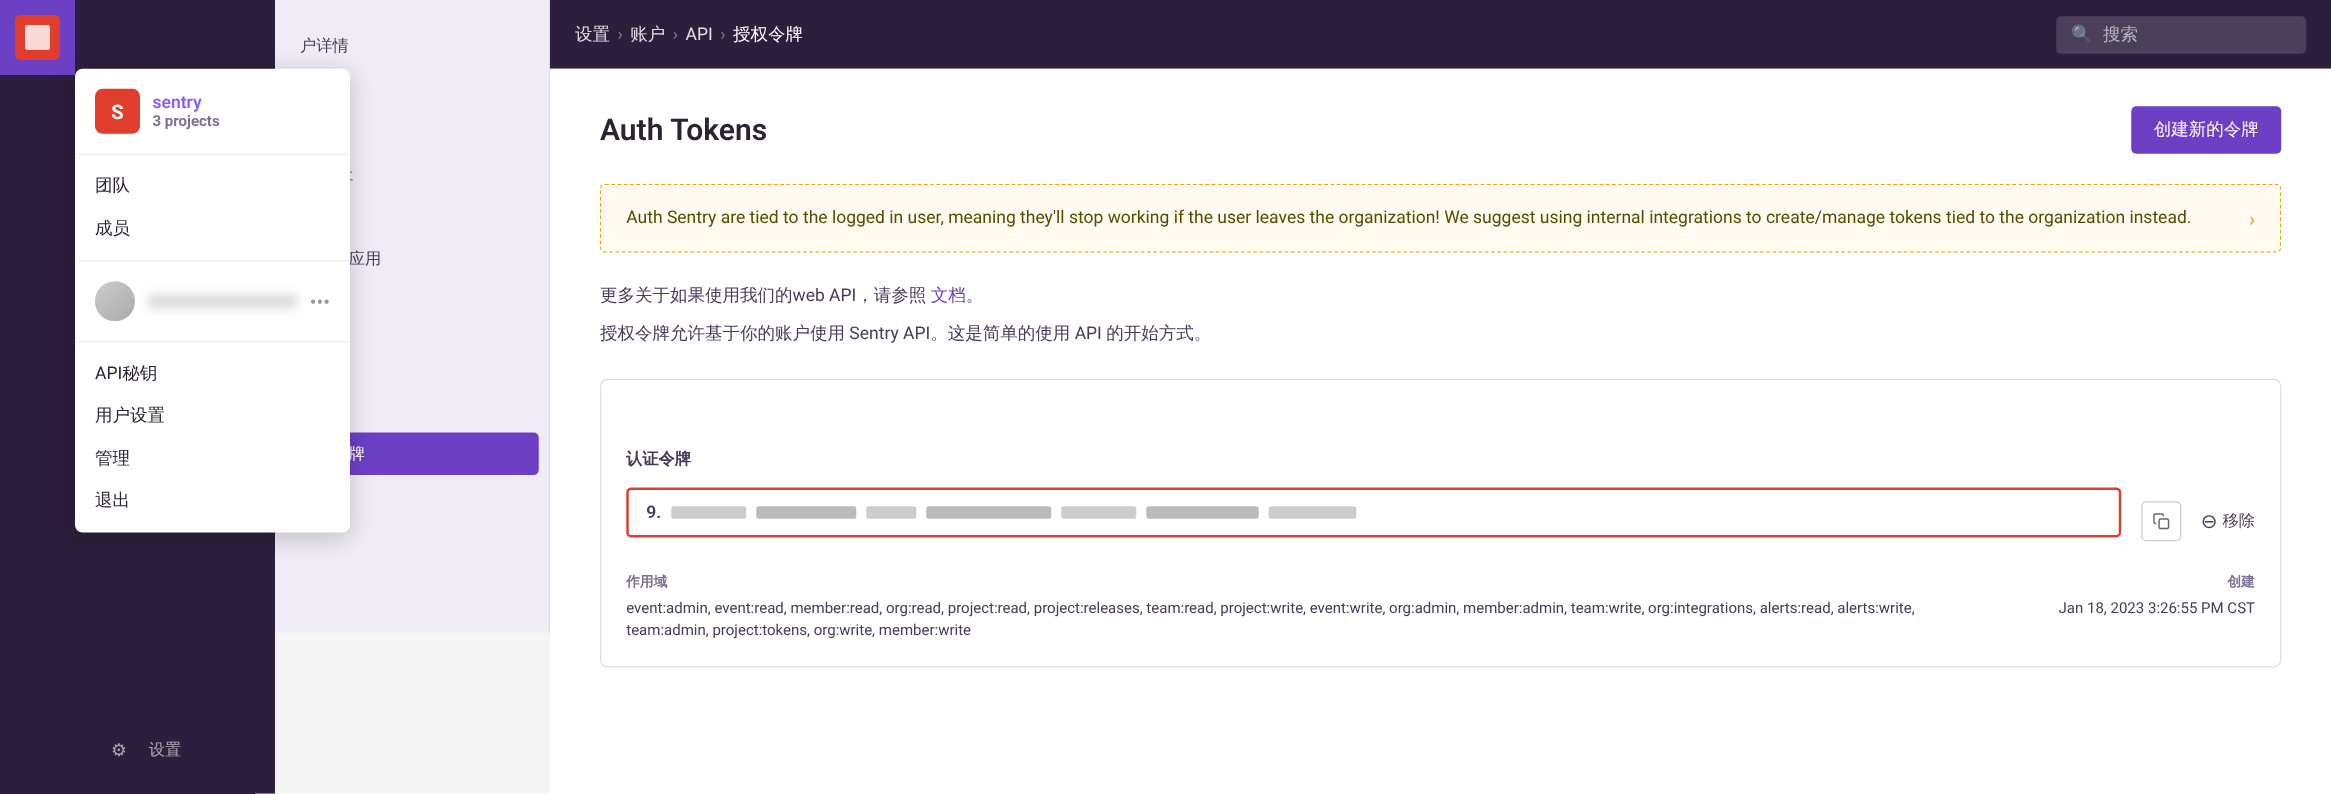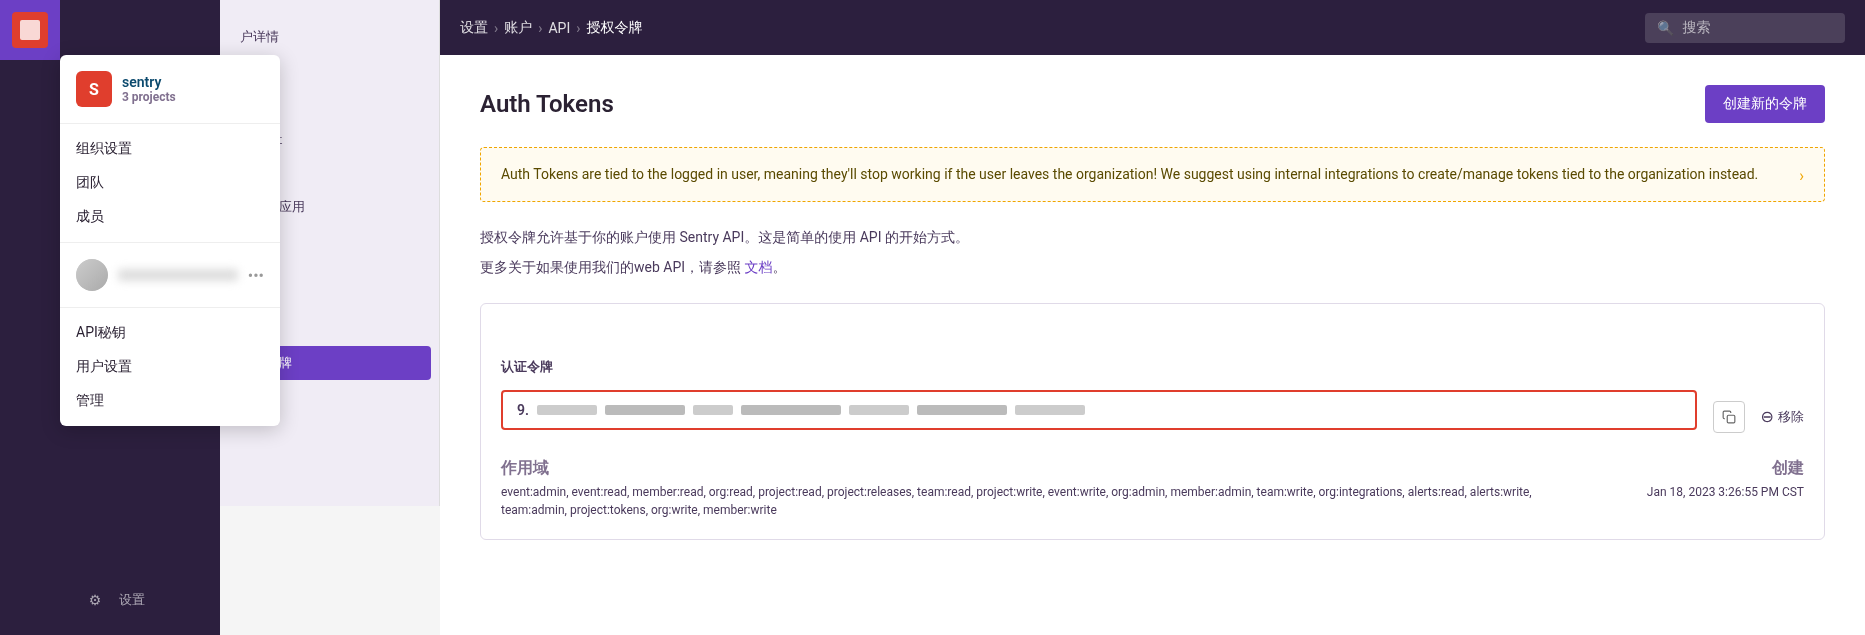--- a/index.html
+++ b/index.html
@@ -127,21 +127,21 @@
       justify-content: center;
       color: white;
       font-weight: bold;
       font-size: 16px;
       flex-shrink: 0;
     }
 
     .dropdown-org-name {
       font-weight: 600;
       font-size: 14px;
-      color: #0c4a6e;
+      color: #8b5cf6;
     }
 
     .dropdown-org-projects {
       font-size: 12px;
       color: #80708f;
       font-weight: bold;
     }
 
     .dropdown-item {
       padding: 8px 16px;
@@ -381,21 +381,21 @@
       font-size: 13px;
     }
 
     .token-meta-grid {
       display: grid;
       grid-template-columns: 1fr auto;
       gap: 8px;
     }
 
     .token-meta-label {
-      font-size: 16px;
+      font-size: 11px;
       color: #80708f;
       font-weight: 600;
       margin-bottom: 4px;
     }
 
     .token-meta-value {
       font-size: 12px;
       color: #4a3a5c;
       line-height: 1.5;
     }
@@ -435,39 +435,39 @@
 
   <div class="dropdown-popup">
     <div class="dropdown-header">
       <div class="dropdown-avatar">S</div>
       <div>
         <div class="dropdown-org-name">sentry</div>
         <div class="dropdown-org-projects">3 projects</div>
       </div>
     </div>
 
-    <div class="dropdown-item">组织设置</div>
     <div class="dropdown-item">团队</div>
     <div class="dropdown-item">成员</div>
 
     <div class="dropdown-divider"></div>
 
     <div class="dropdown-user-row">
       <div class="dropdown-user-avatar">
         <div style="width:100%;height:100%;background:linear-gradient(135deg,#ccc,#aaa);border-radius:50%;"></div>
       </div>
       <div style="flex:1;height:12px;background:#ddd;border-radius:3px;" class="blurred"></div>
       <div style="color:#999;font-size:16px;">•••</div>
     </div>
 
     <div class="dropdown-divider"></div>
 
     <div class="dropdown-item">API秘钥</div>
     <div class="dropdown-item">用户设置</div>
     <div class="dropdown-item">管理</div>
+    <div class="dropdown-item">退出</div>
   </div>
 </div>
 
 <div class="second-panel">
   <div class="second-panel-item">户详情</div>
   <div class="second-panel-item">全</div>
   <div class="second-panel-item">印</div>
   <div class="second-panel-item">ail 地址</div>
   <div class="second-panel-item">阅</div>
   <div class="second-panel-item">正过的应用</div>
@@ -495,28 +495,28 @@
     </div>
   </div>
 
   <div class="content">
     <div class="content-header">
       <h1 class="content-title">Auth Tokens</h1>
       <button class="btn-primary">创建新的令牌</button>
     </div>
 
     <div class="alert-box">
-      <p class="alert-text">Auth Tokens are tied to the logged in user, meaning they'll stop working if the user leaves the organization! We suggest using internal integrations to create/manage tokens tied to the organization instead.</p>
+      <p class="alert-text">Auth Sentry are tied to the logged in user, meaning they'll stop working if the user leaves the organization! We suggest using internal integrations to create/manage tokens tied to the organization instead.</p>
       <span class="alert-arrow">›</span>
     </div>
 
-    <p class="info-text">授权令牌允许基于你的账户使用 Sentry API。这是简单的使用 API 的开始方式。</p>
     <p class="info-text">
       更多关于如果使用我们的web API，请参照 <span class="info-link">文档</span>。
     </p>
+    <p class="info-text">授权令牌允许基于你的账户使用 Sentry API。这是简单的使用 API 的开始方式。</p>
 
     <div class="token-section">
       <div class="token-section-title">认证令牌</div>
 
       <div style="display:flex;align-items:center;gap:16px;margin-bottom:14px;">
         <div class="token-row" style="flex:1;">
           <span class="token-prefix">9.</span>
           <div style="flex:1;display:flex;gap:8px;align-items:center;">
             <div style="width:60px;height:10px;background:#ccc;border-radius:2px;"></div>
             <div style="width:80px;height:10px;background:#bbb;border-radius:2px;"></div>

